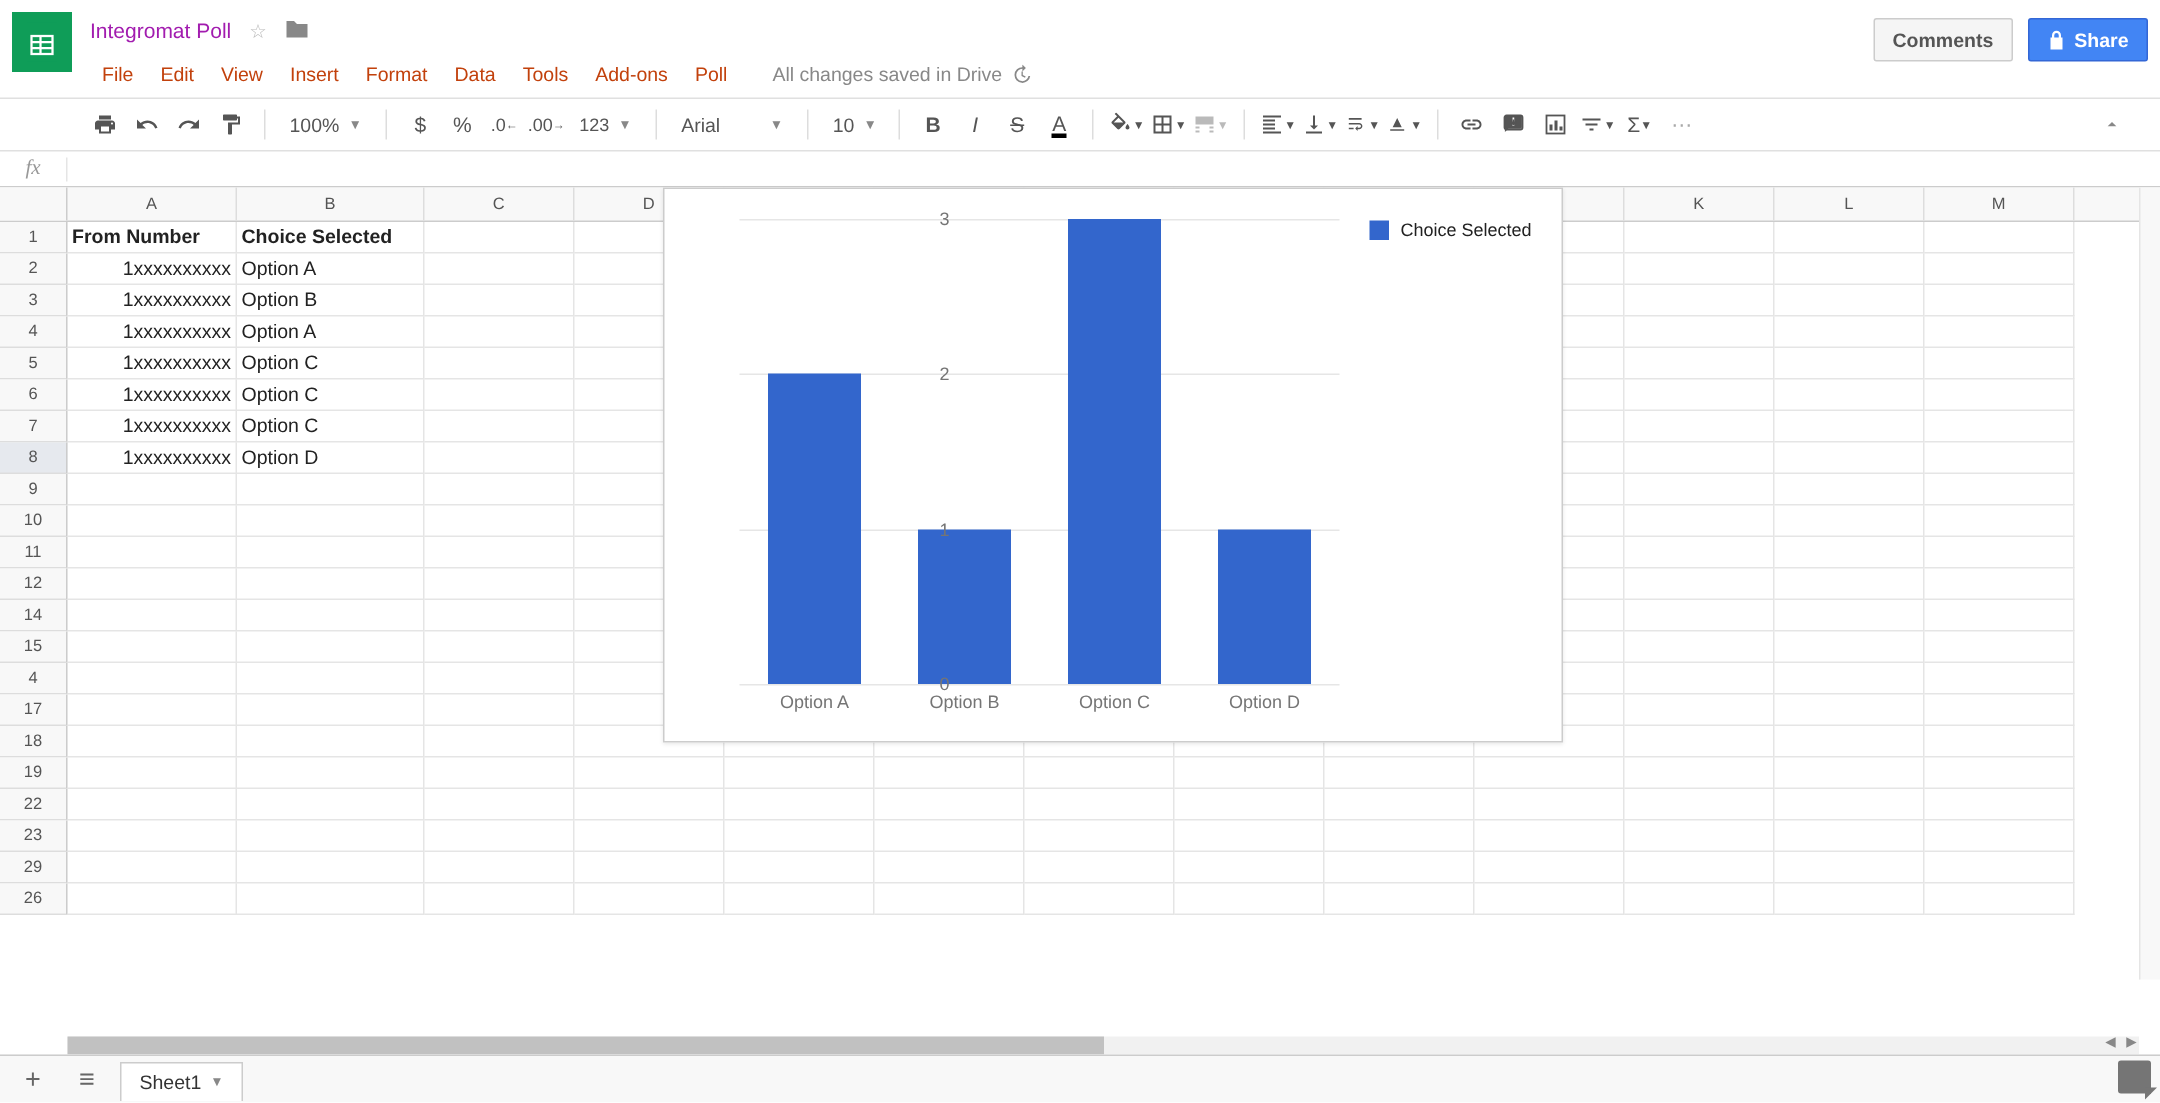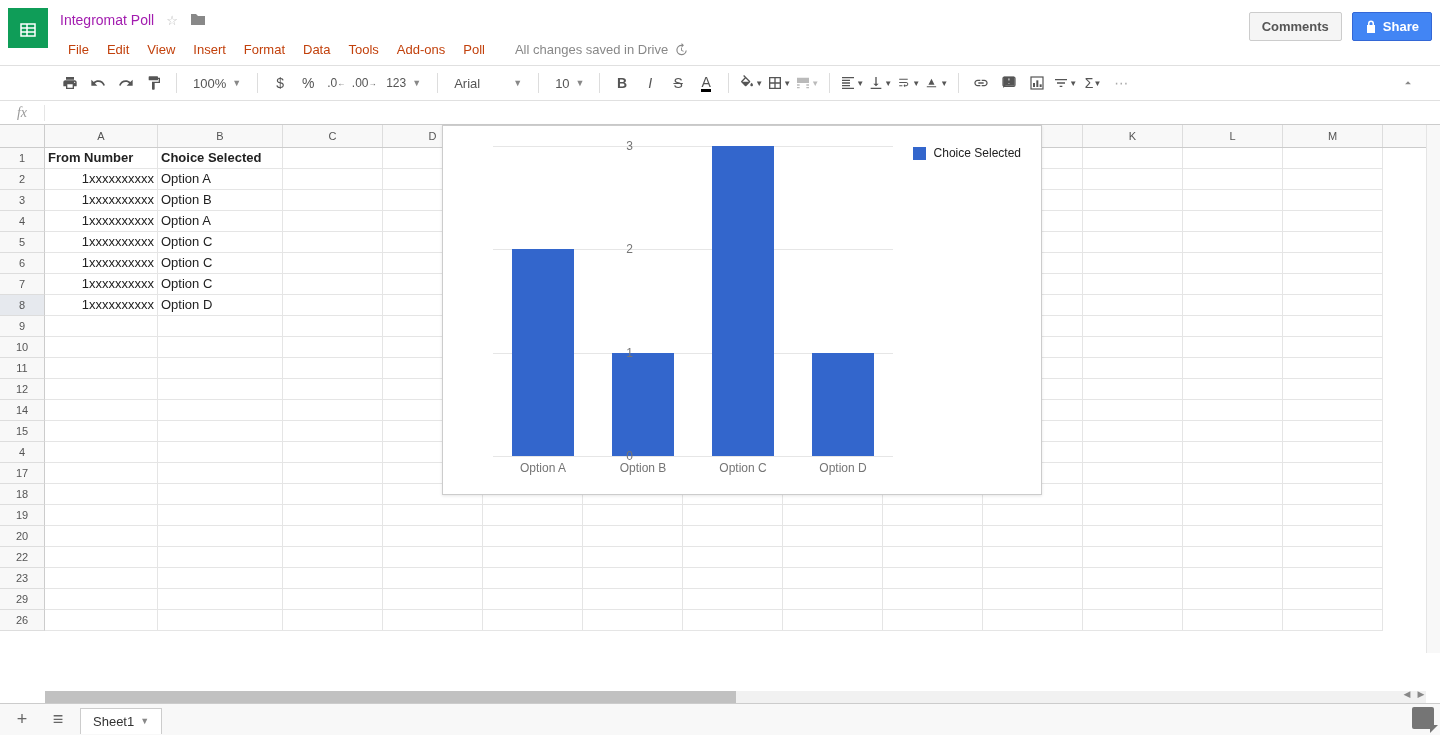--- a/index.html
+++ b/index.html
@@ -559,36 +559,20 @@
         <div class="cell" style="width: 100px;"></div>
         <div class="cell" style="width: 100px;"></div>
         <div class="cell" style="width: 100px;"></div>
         <div class="cell" style="width: 100px;"></div>
         <div class="cell" style="width: 100px;"></div>
         <div class="cell" style="width: 100px;"></div>
         <div class="cell" style="width: 100px;"></div>
         <div class="cell" style="width: 100px;"></div>
       </div>
       <div class="row">
-        <div class="row-h">20</div>
-        <div class="cell" style="width: 113px;"></div>
-        <div class="cell" style="width: 125px;"></div>
-        <div class="cell" style="width: 100px;"></div>
-        <div class="cell" style="width: 100px;"></div>
-        <div class="cell" style="width: 100px;"></div>
-        <div class="cell" style="width: 100px;"></div>
-        <div class="cell" style="width: 100px;"></div>
-        <div class="cell" style="width: 100px;"></div>
-        <div class="cell" style="width: 100px;"></div>
-        <div class="cell" style="width: 100px;"></div>
-        <div class="cell" style="width: 100px;"></div>
-        <div class="cell" style="width: 100px;"></div>
-        <div class="cell" style="width: 100px;"></div>
-      </div>
-      <div class="row">
         <div class="row-h">22</div>
         <div class="cell" style="width: 113px;"></div>
         <div class="cell" style="width: 125px;"></div>
         <div class="cell" style="width: 100px;"></div>
         <div class="cell" style="width: 100px;"></div>
         <div class="cell" style="width: 100px;"></div>
         <div class="cell" style="width: 100px;"></div>
         <div class="cell" style="width: 100px;"></div>
         <div class="cell" style="width: 100px;"></div>
         <div class="cell" style="width: 100px;"></div>

